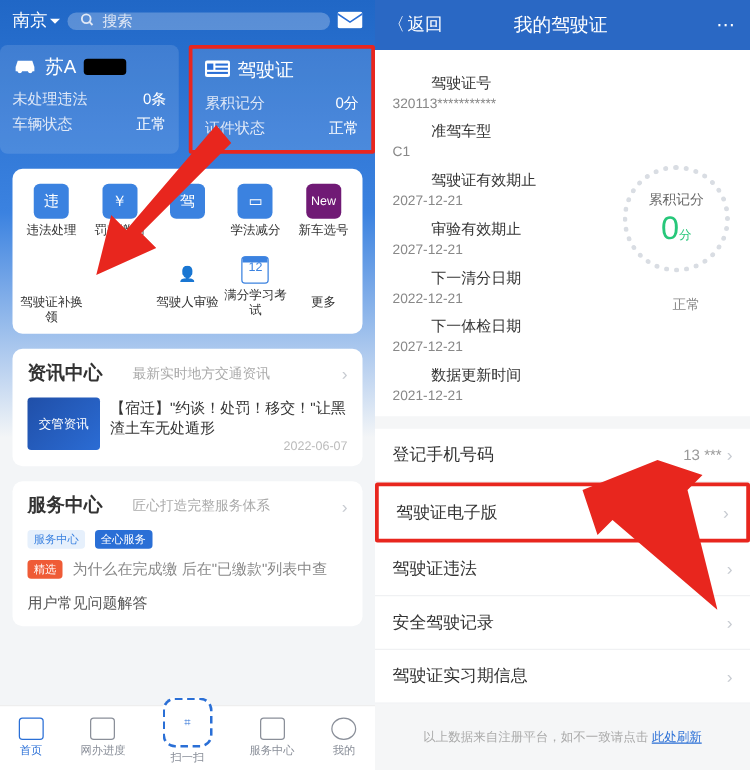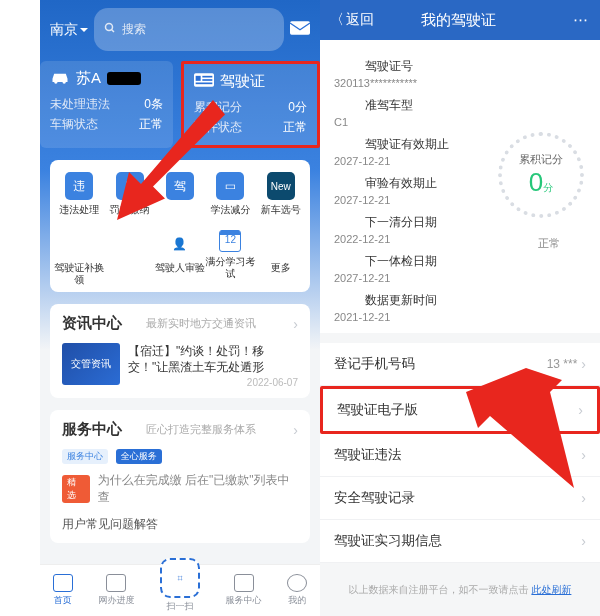--- a/index.html
+++ b/index.html
@@ -6,43 +6,43 @@
   body {
     font-family: -apple-system, "PingFang SC", "Microsoft YaHei", sans-serif;
     background: #fff;
     width: 600px;
     height: 616px;
     display: flex;
     overflow: hidden;
     font-size: 13px;
   }
   .left, .right { width: 300px; height: 616px; position: relative; }
-  .left { background: linear-gradient(180deg,#2067c6 0%,#3b82e0 170px,#f3f5f7 350px,#f3f5f7 100%); color:#fff;margin-left:40px; }
+  .left { background: linear-gradient(180deg,#2067c6 0%,#3b82e0 170px,#f3f5f7 350px,#f3f5f7 100%); color:#fff; }
   .right { background:#f5f6f7; }
 
   
   .l-top { display:flex; align-items:center; padding:8px 10px 10px 10px; gap:6px; }
   .city { font-size:14px; font-weight:500; display:flex; align-items:center; gap:2px; }
   .city::after { content:""; border:4px solid transparent; border-top-color:#fff; margin-top:4px; }
-  .search { flex:1; background:rgba(255,255,255,0.25); border-radius:14px; height:43px; display:flex; align-items:center; padding:0 10px; gap:6px; color:#e0e8f5; font-size:12px; }
+  .search { flex:1; background:rgba(255,255,255,0.25); border-radius:14px; height:14px; display:flex; align-items:center; padding:0 10px; gap:6px; color:#e0e8f5; font-size:12px; }
   .mail-icon { width:20px; height:14px; }
 
   .cards { display:flex; gap:8px; padding:0 0; }
   .card { flex:1; background:rgba(255,255,255,0.12); border-radius:6px; padding:8px 10px; color:#fff; }
   .card-h { display:flex; align-items:center; gap:6px; font-size:15px; font-weight:500; margin-bottom:6px; }
   .card-row { display:flex; justify-content:space-between; font-size:12px; line-height:20px; color:#dfe8f7; }
   .card-row .v { color:#fff; }
   .plate-mask { background:#000; border-radius:3px; width:34px; height:13px; display:inline-block; vertical-align:middle; }
   .red-box { border:3px solid #e8261e; border-radius:2px; }
 
   .grid-panel { margin:12px 10px 0 10px; background:#fff; border-radius:8px; padding:12px 4px 6px 4px; display:grid; grid-template-columns:repeat(5,1fr); row-gap:14px; position:relative; }
   .gi { display:flex; flex-direction:column; align-items:center; gap:4px; }
   .gi .ic { width:28px; height:28px; border-radius:5px; display:flex; align-items:center; justify-content:center; color:#fff; font-size:12px; }
   .gi .lb { font-size:10px; color:#333; text-align:center; line-height:12px; }
-  .ic1{background:#3b82e0;} .ic2{background:#3b82e0;} .ic3{background:#3b82e0;} .ic4{background:#3b82e0;} .ic5{background:#0c4a6e;}
+  .ic1{background:#3b82e0;} .ic2{background:#3b82e0;} .ic3{background:#3b82e0;} .ic4{background:#3b82e0;} .ic5{background:#701a75;}
   .ic-plain{background:transparent;color:#3b82e0;font-size:18px;}
   .cal { background:#fff; border:1px solid #3b82e0; color:#3b82e0; font-size:10px; line-height:10px; padding-top:4px; width:22px; height:22px; text-align:center; border-radius:3px; position:relative; }
   .cal::before{content:""; position:absolute; top:-1px; left:0; right:0; height:5px; background:#3b82e0; border-radius:3px 3px 0 0;}
 
   .arrow1, .arrow2 { position:absolute; pointer-events:none; }
   .arrow1 { width:130px; height:120px; left:60px; top:100px; }
 
   .section { background:#fff; margin:12px 10px 0 10px; border-radius:8px; padding:10px 12px; color:#333; }
   .sec-h { display:flex; align-items:center; gap:24px; }
   .sec-h .t { font-size:15px; font-weight:600; }

